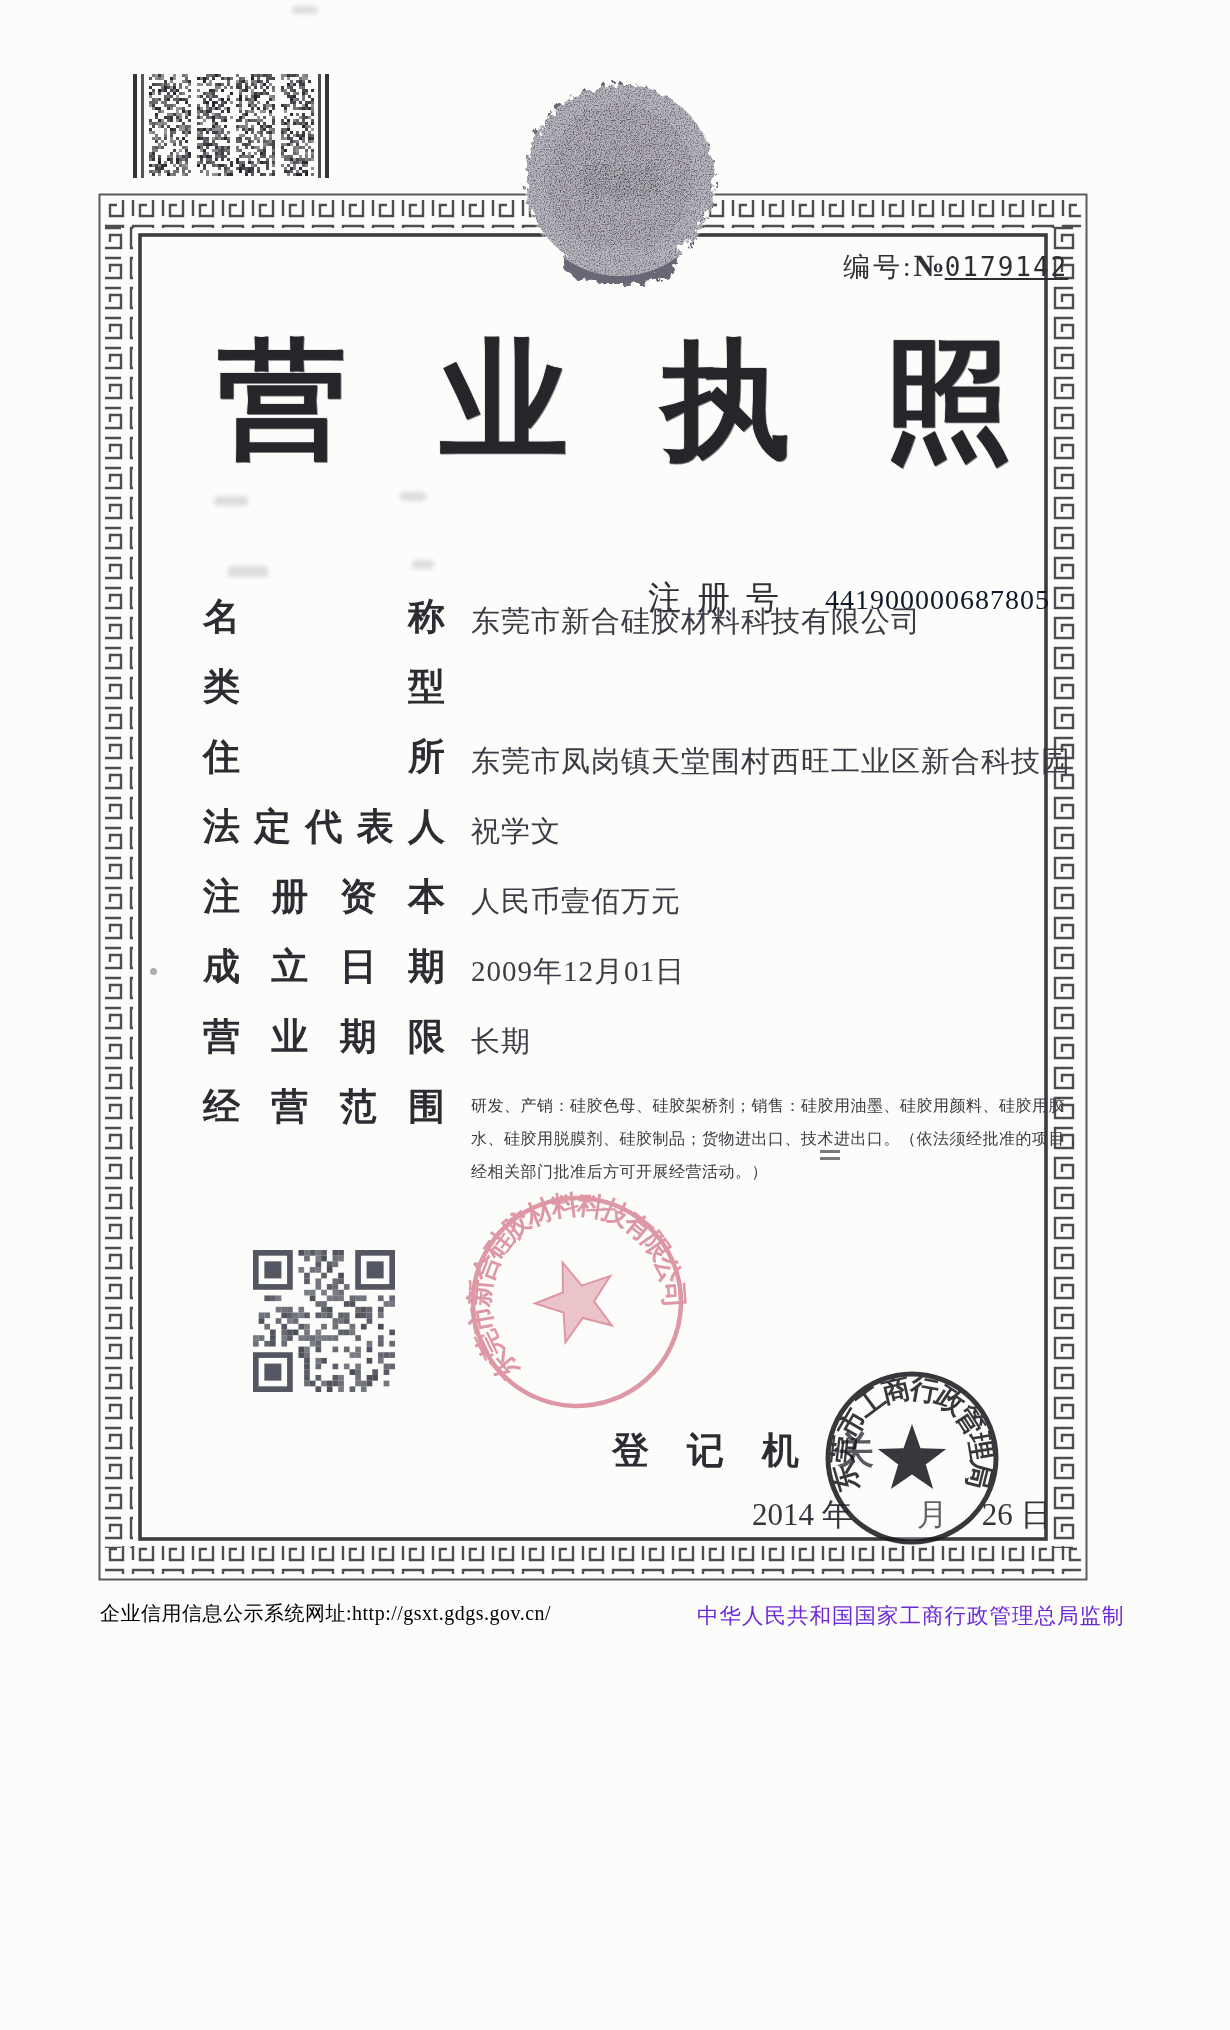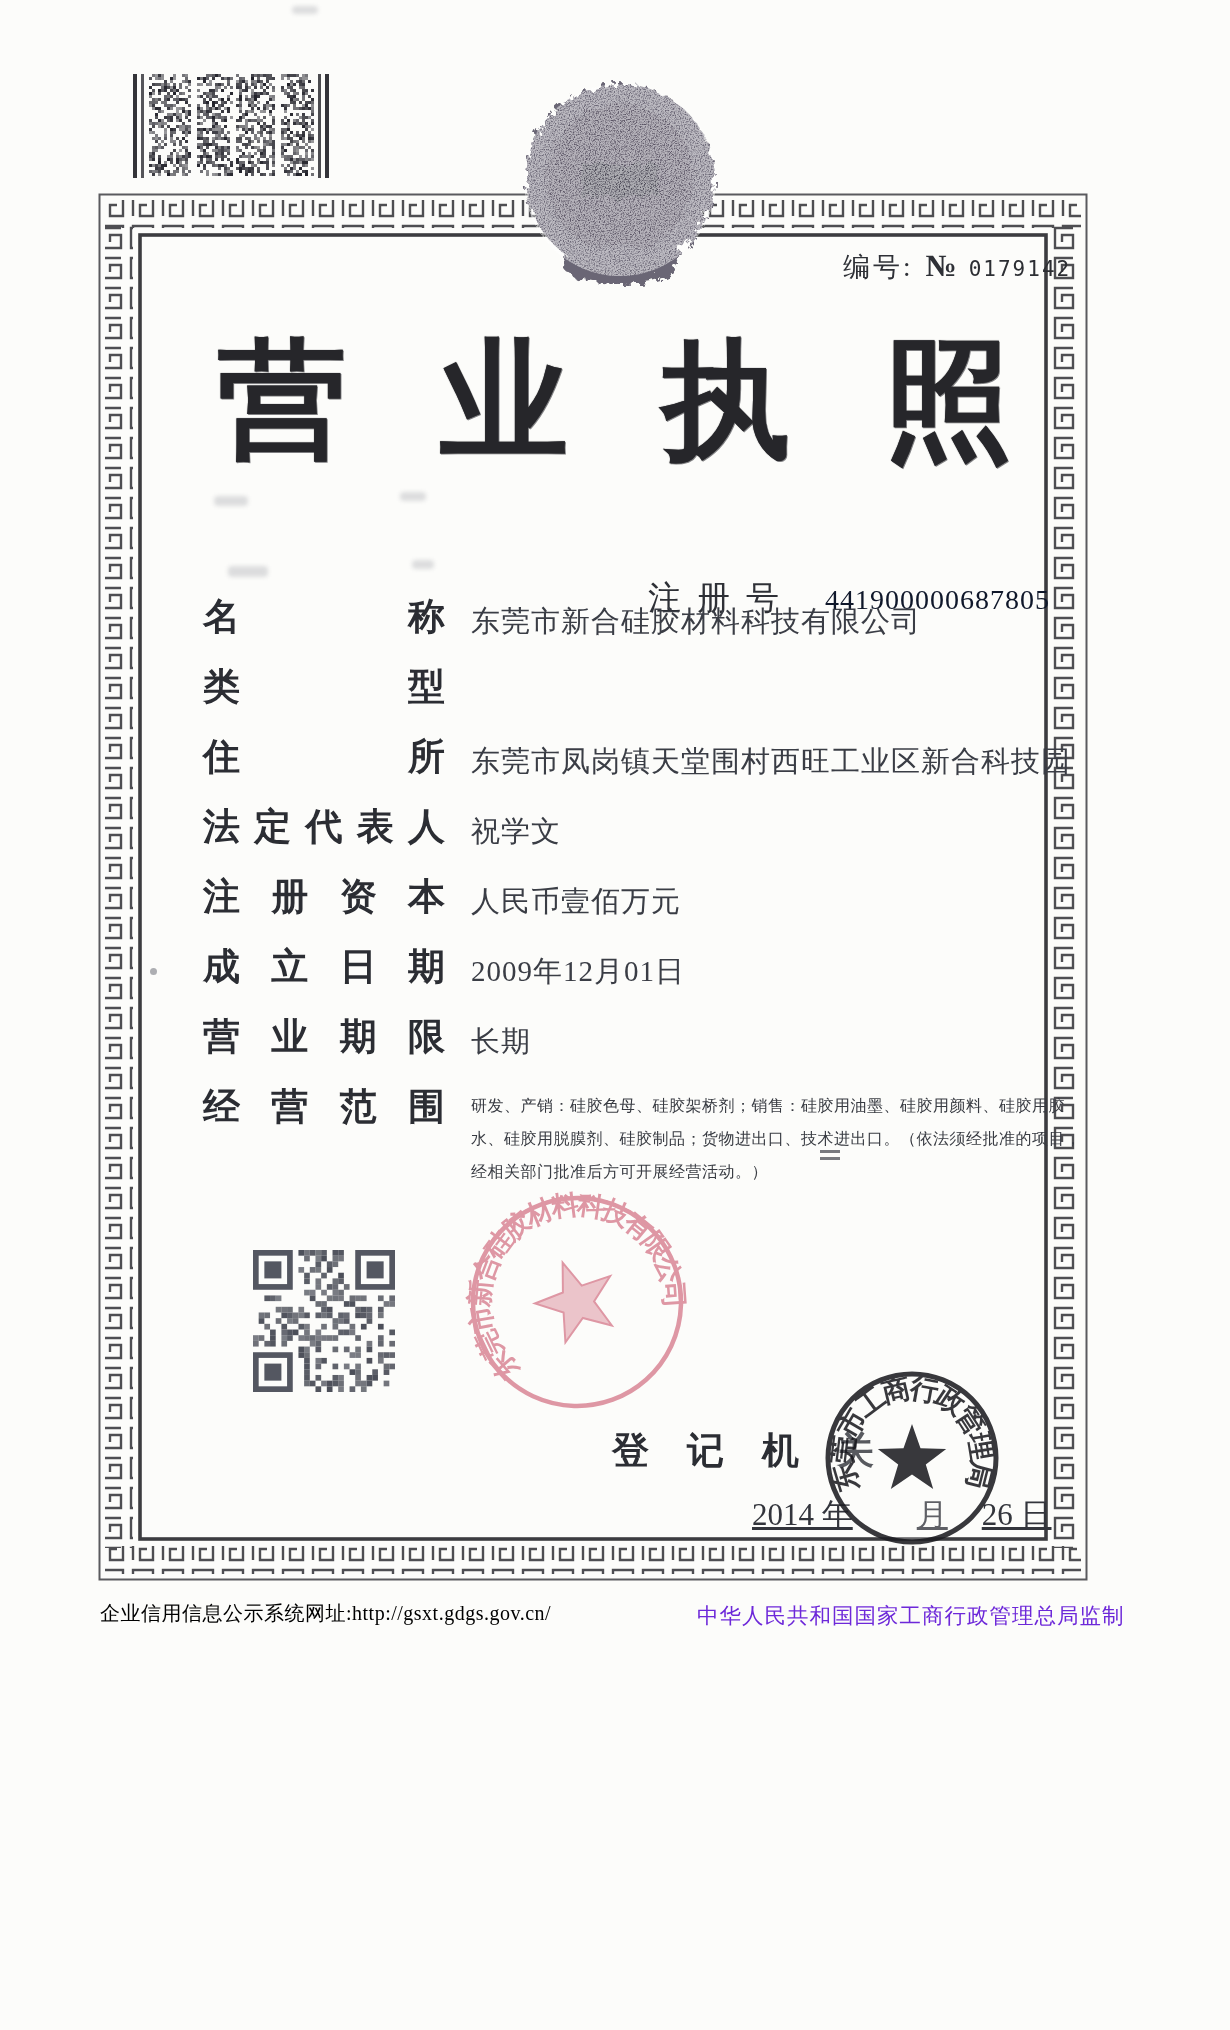--- a/index.html
+++ b/index.html
@@ -4,23 +4,23 @@
 <style>
   html,body{margin:0;padding:0;background:#ffffff;}
   .page{
     position:relative; width:1230px; height:2030px; overflow:hidden;
     background:#fcfcfa;
     font-family:"Liberation Serif", serif;
     color:#33353c;
   }
   .abs{position:absolute;}
   
-  .serial{left:843px; top:248px; font-size:28px; color:#2e3036; display:flex; gap:12px; align-items:baseline; white-space:nowrap;}
+  .serial{left:843px; top:248px; font-size:28px; color:#2e3036; display:flex; align-items:baseline; white-space:nowrap;}
   .serial .mark{font-weight:bold; font-size:31px; font-family:"Liberation Serif",serif;}
-  .serial .num{font-family:"DejaVu Sans Mono", monospace; font-size:21px; letter-spacing:2px; color:#2c2e33;}
+  .serial .num{font-family:"DejaVu Sans Mono", monospace; font-size:26px; letter-spacing:2px; color:#2c2e33;text-decoration:underline;}
   .serial .lbl{font-size:27px; letter-spacing:3px;}
   
   .title{left:0; width:1230px; top:336px; display:flex; justify-content:center; gap:94px;
     font-family:"DejaVu Sans", sans-serif; font-weight:900; font-size:128px; line-height:1;
     color:#26262a; text-shadow:0 0 1px #26262a, 1px 1px 0 rgba(40,40,45,.55);}
   
   .regno{left:648px; top:536px; display:flex; align-items:baseline; gap:30px; white-space:nowrap;}
   .regno .lbl{font-size:33px; letter-spacing:16px; color:#2e3036;}
   .regno .val{font-size:28px; font-family:"Liberation Serif",serif; color:#0f172a; letter-spacing:1px;margin-top:48px;}
   
@@ -28,21 +28,21 @@
   .field-row{display:flex; align-items:flex-start; height:70px;}
   .field-row.tall{height:auto;}
   .field-label{width:242px; display:flex; justify-content:space-between; flex-shrink:0;
     font-size:37px; font-weight:600; color:#2b2d33; line-height:1.1;
     font-family:"Liberation Serif",serif;}
   .field-value{margin-left:26px; font-size:29px; color:#3a3d45; padding-top:5px; letter-spacing:1px; white-space:nowrap;}
   .field-row.tall .field-value{white-space:normal; font-size:16px; line-height:33px; width:614px; padding-top:2px; letter-spacing:0.5px; color:#383b42;}
   
   .reg-office{left:612px; top:1426px; display:flex; width:262px; justify-content:space-between;
     font-size:37px; font-weight:600; color:#2b2d33;}
-  .date-line{left:752px; top:1494px; font-size:31px; color:#33353c; display:flex; align-items:flex-start; white-space:nowrap;text-decoration:underline;}
+  .date-line{left:752px; top:1494px; font-size:31px; color:#33353c; display:flex; align-items:flex-start; white-space:nowrap;}
   .date-line .sp1{display:inline-block; width:64px;}
   .date-line .sp2{display:inline-block; width:34px;}
   
   .footer-left{left:100px; top:1600px; font-size:20px; color:#000000; letter-spacing:0.5px;}
   .footer-right{left:697px; top:1601px; font-size:21.5px; color:#6d28d9; letter-spacing:1px;}
   
   .smudge{position:absolute; background:#8b8d96; filter:blur(2px); opacity:.28; border-radius:4px;}
   .mark-dot{position:absolute; width:7px; height:7px; border-radius:50%; background:#6d6f78; opacity:.55; filter:blur(.5px);}
   .mini-bars{position:absolute; width:20px; opacity:.75;}
   .mini-bars div{height:3px; background:#4c4e55; margin-bottom:4px;}

